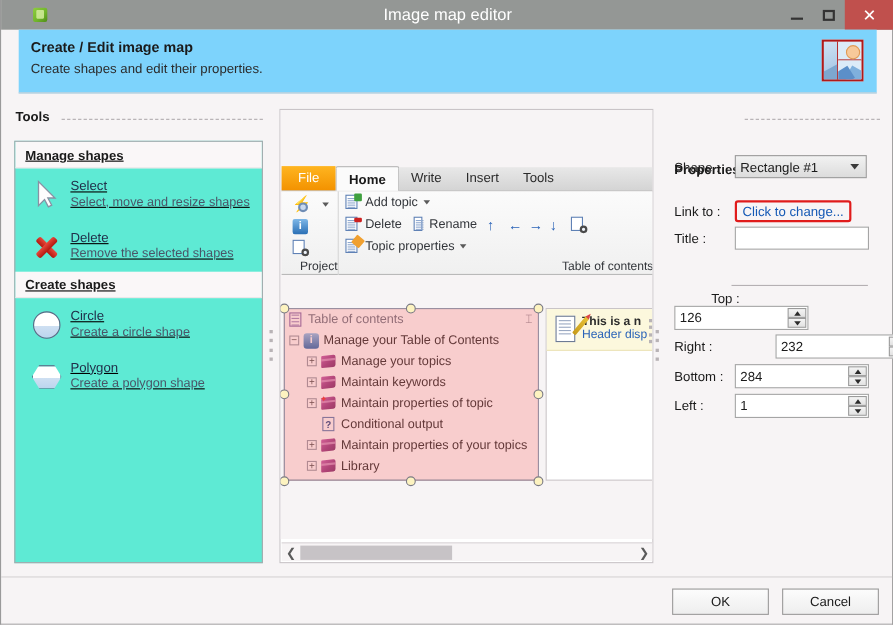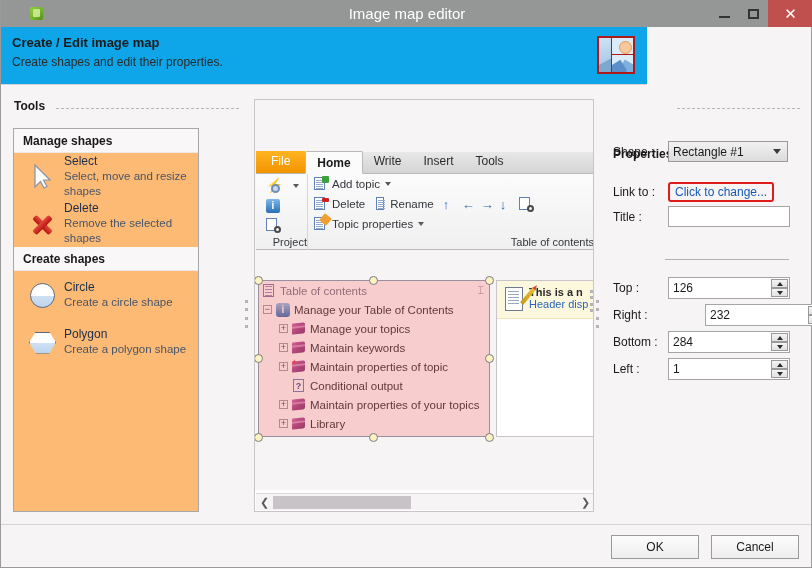--- a/index.html
+++ b/index.html
@@ -55,23 +55,23 @@
     color: #2b2b2b; font-size: 12px;
   }
   .wc.min .bar { width: 11px; height: 2px; background: #333; margin-top: 6px; }
   .wc.max .sq { width: 11px; height: 10px; border: 2px solid #333; }
   .wc.close {
     width: 45px; background: #c0504d; color: #fff; font-size: 15px;
   }
 
   
   .header {
-    position: absolute; left: 0; top: 27px;
-    width: 646px; height: 58px;
-    background: #0ea5e9;
+    position: absolute; left: 16px; top: 27px;
+    width: 780px; height: 58px;
+    background: #7dd3fc;
     border-bottom: 1px solid #d6d2d4;
   }
   .header h1 {
     position: absolute; left: 11px; top: 8px;
     font-size: 13px; font-weight: bold; color: #1a1a1a;
   }
   .header p {
     position: absolute; left: 11px; top: 28px;
     font-size: 12px; color: #2b2b2b;
   }
@@ -109,23 +109,24 @@
     position: absolute; height: 1px;
     border-top: 1px dashed #b9b4b7;
   }
 
   
   #tools-title { left: 13px; top: 99px; }
   #tools-rule { left: 55px; top: 108px; width: 183px; }
 
   .tools-panel {
     position: absolute; left: 12px; top: 128px;
-    width: 186px; height: 384px;
-    background: #fdba74;
+    width: 226px; height: 384px;
+    background: #5eead4;
     border: 1px solid #a8a8ac;
+    text-decoration: underline;
   }
   .group-head {
     height: 24px; line-height: 24px;
     padding-left: 9px;
     font-size: 12px; font-weight: bold; color: #1a1a1a;
     background: #faf7f8;
     border-bottom: 1px solid #ece7e9;
   }
   .tool-row {
     position: relative;
@@ -726,21 +727,21 @@
     <span class="link-btn">Click to change...</span>
   </div>
 
   <div class="prop-row" style="left:612px; top:206px;">
     <span class="prop-label" style="width:55px">Title :</span>
     <input class="text-input" type="text" value="" style="">
   </div>
 
   <div class="hr-sep"></div>
 
-  <div class="prop-row" style="left:612px; top:277px;">
+  <div class="prop-row" style="left:612px; top:264px;flex-direction:column;">
     <span class="prop-label" style="width:55px">Top :</span>
     <span class="spin-wrap">
       <span class="spin-val">126</span>
       <span class="spin-btns">
         <span class="spin-b up">
             <i></i>
           </span>
         <span class="spin-b dn">
             <i></i>
           </span>

